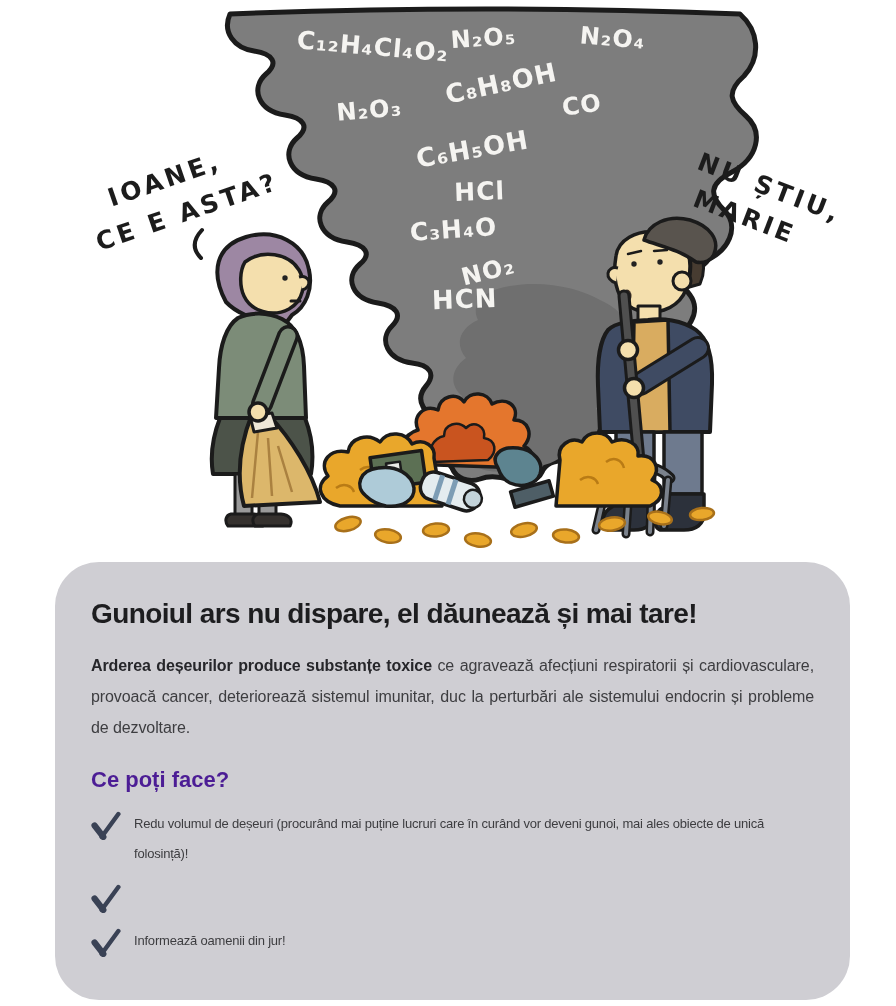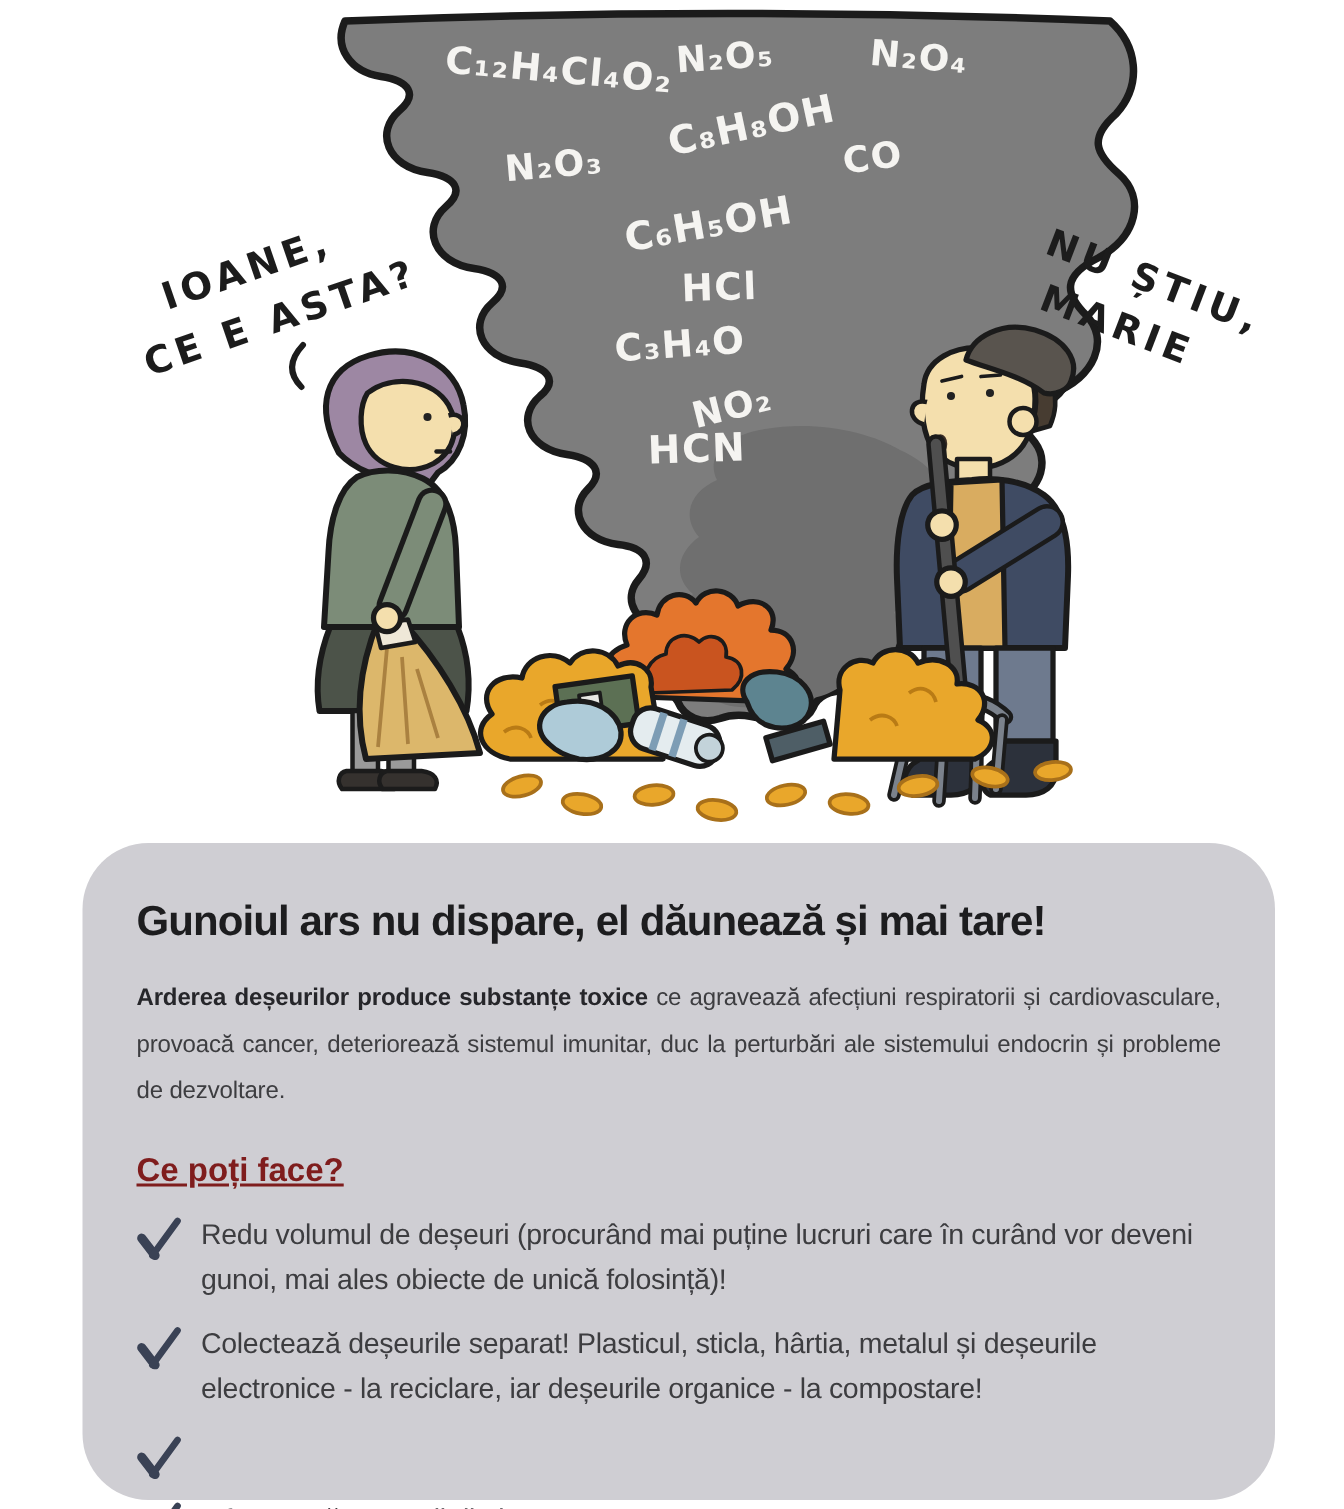--- a/index.html
+++ b/index.html
@@ -23,25 +23,25 @@
   }
   .headline{
     margin:0 0 20px 0;font-size:28px;font-weight:800;color:#1d1d1f;
     letter-spacing:-0.6px;white-space:nowrap;
   }
   .para{
     margin:0 0 24px 0;font-size:16px;line-height:31px;color:#3d3d40;
     text-align:justify;letter-spacing:-0.1px;padding-right:6px;
   }
   .para strong{color:#26262a;}
-  .subhead{margin:0 0 16px 0;font-size:22px;font-weight:800;color:#7f1d1d;text-decoration:underline;}
+  .subhead{margin:0 0 16px 0;font-size:22px;font-weight:800;color:#4c1d95;}
   .tips{list-style:none;margin:0;padding:0;}
   .tip{
     display:flex;align-items:flex-start;gap:13px;margin-bottom:13px;
-    font-size:19px;line-height:30px;color:#3d3d40;letter-spacing:-0.2px;
+    font-size:13px;line-height:30px;color:#3d3d40;letter-spacing:-0.2px;
   }
   .check{flex:0 0 30px;width:30px;height:29px;margin-top:2px;}
 </style>
 </head>
 <body>
 
 <div class="poster">
 
   <svg class="illustration" width="896" height="562" viewBox="0 0 896 562">
 
@@ -194,27 +194,20 @@
           <path d="M4 16 L14 29" fill="none" stroke="#3a4255" stroke-width="7" stroke-linecap="round"></path>
           <path d="M12 29 L31 3" fill="none" stroke="#3a4255" stroke-width="5" stroke-linecap="round"></path>
         </svg>
         <span>Redu volumul de deșeuri (procurând mai puține lucruri care în curând vor deveni gunoi, mai ales obiecte de unică folosință)!</span>
       </li>
       <li class="tip">
         <svg class="check" viewBox="0 0 34 32">
           <path d="M4 16 L14 29" fill="none" stroke="#3a4255" stroke-width="7" stroke-linecap="round"></path>
           <path d="M12 29 L31 3" fill="none" stroke="#3a4255" stroke-width="5" stroke-linecap="round"></path>
         </svg>
-        <span>Colectează deșeurile separat! Plasticul, sticla, hârtia, metalul și deșeurile electronice - la reciclare, iar deșeurile organice - la compostare!</span>
-      </li>
-      <li class="tip">
-        <svg class="check" viewBox="0 0 34 32">
-          <path d="M4 16 L14 29" fill="none" stroke="#3a4255" stroke-width="7" stroke-linecap="round"></path>
-          <path d="M12 29 L31 3" fill="none" stroke="#3a4255" stroke-width="5" stroke-linecap="round"></path>
-        </svg>
       </li>
       <li class="tip">
         <svg class="check" viewBox="0 0 34 32">
           <path d="M4 16 L14 29" fill="none" stroke="#3a4255" stroke-width="7" stroke-linecap="round"></path>
           <path d="M12 29 L31 3" fill="none" stroke="#3a4255" stroke-width="5" stroke-linecap="round"></path>
         </svg>
         <span>Informează oamenii din jur!</span>
       </li>
     </ul>
   </section>

